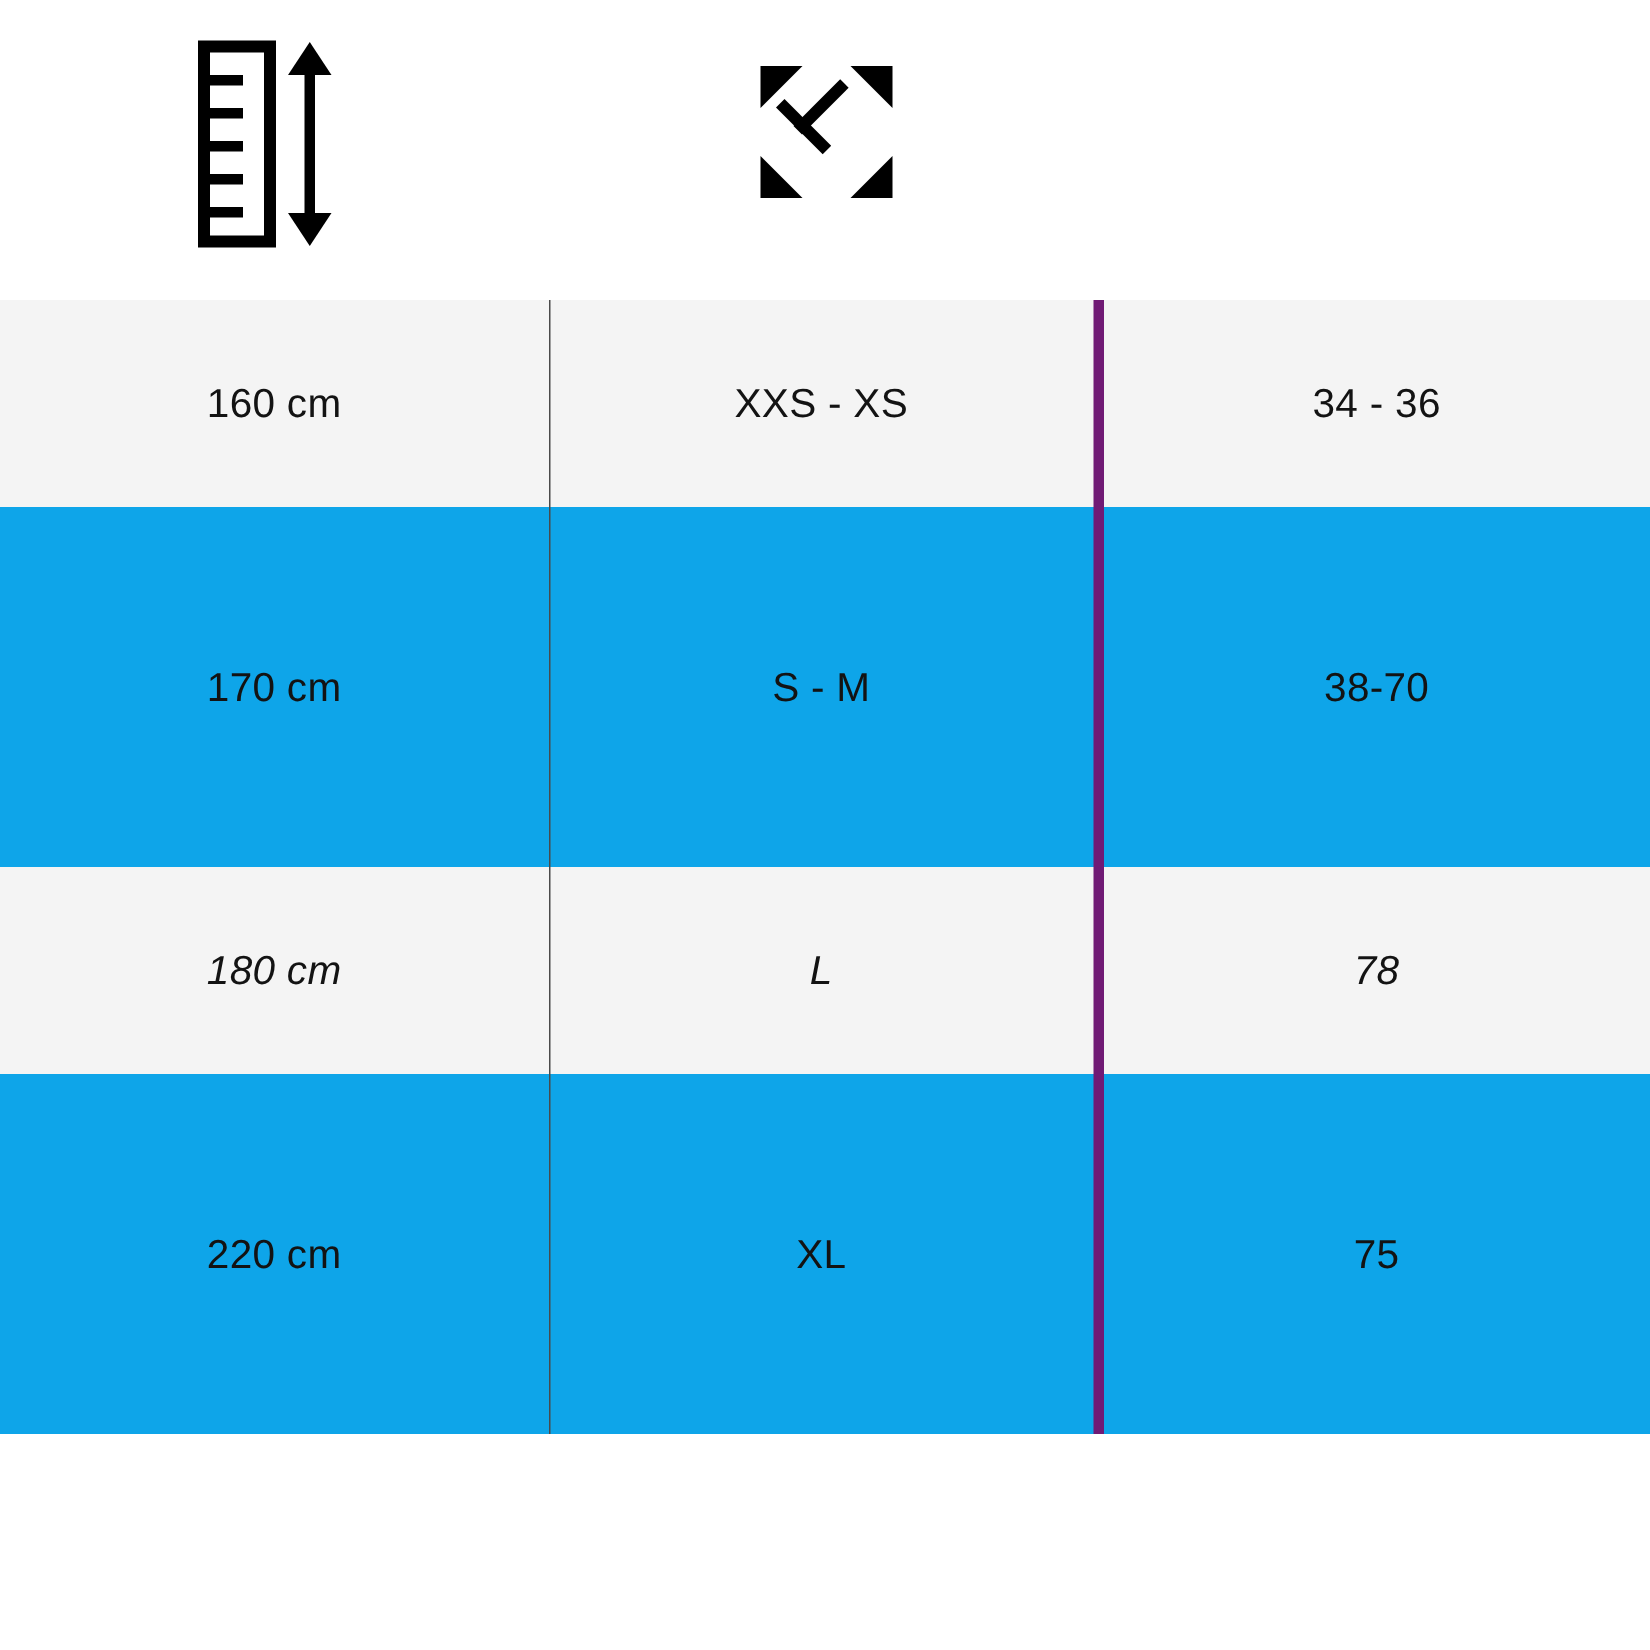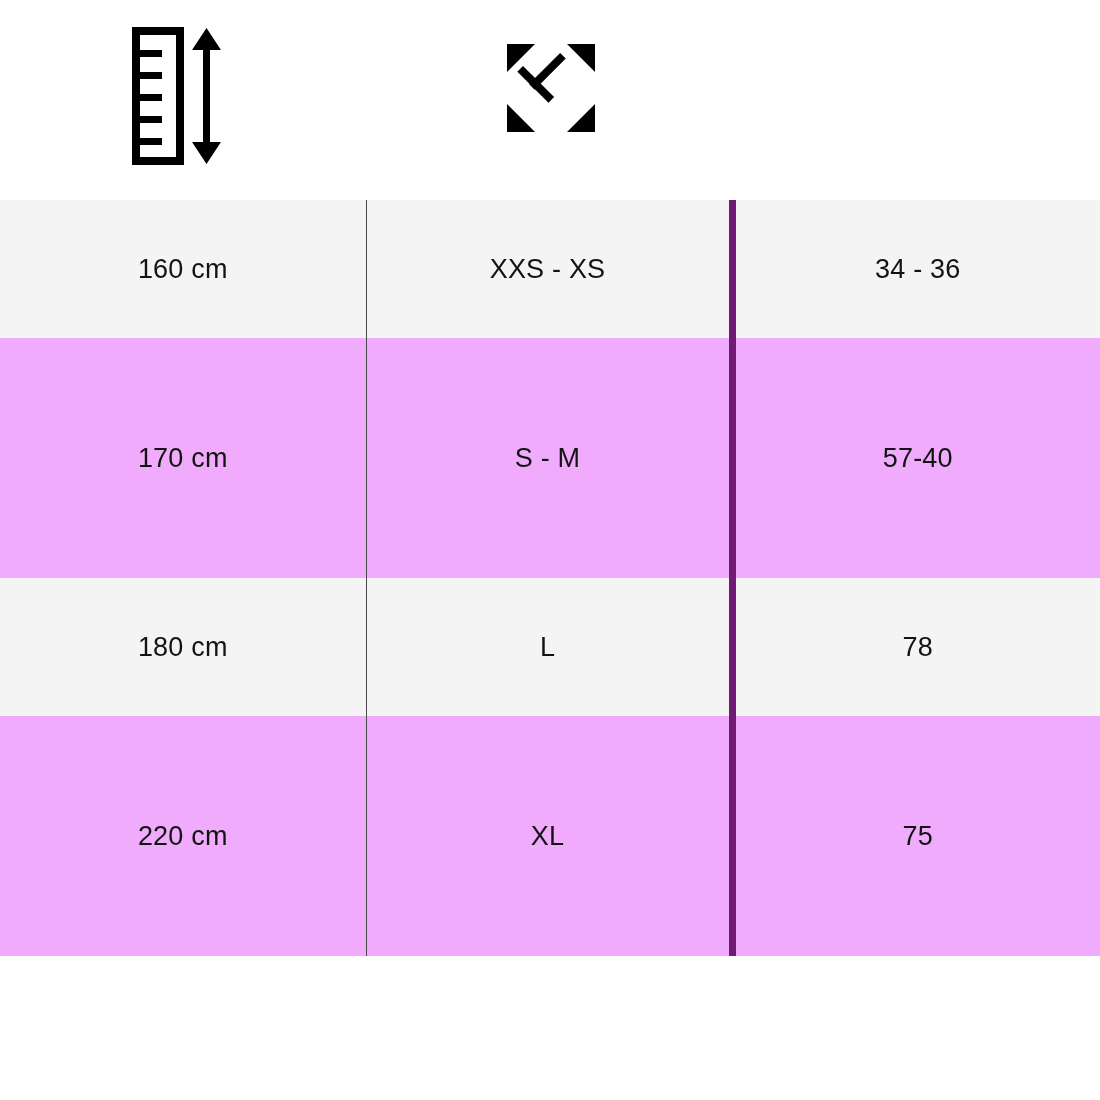--- a/index.html
+++ b/index.html
@@ -57,32 +57,32 @@
   .size-table td {
     text-align: center;
     vertical-align: middle;
     font-size: 27px;
     letter-spacing: 0.2px;
     color: #131313;
     padding: 0;
   }
 
   tr.shaded td { background: #f4f4f4; }
-  tr.plain  td { background: #f0abfc; }
+  tr.plain  td { background: #0ea5e9; }
 
   
   .size-table td.col-1 { border-right: 1px solid #4a4a4a; }
   .size-table td.col-2 { border-right: 7px solid #701a75; }
 
   .cell-text { display: block; }
 
   
   tr.r0 td { height: 138px; }
   tr.r1 td { height: 240px; }
-  tr.r2 td { height: 138px; }
+  tr.r2 td { height: 138px; font-style: italic; }
   tr.r3 td { height: 240px; }
   tr.r4 td { height: 144px; }
 </style>
 </head>
 <body>
 
 <div class="sheet">
 
   <div class="header-band">
 
@@ -143,21 +143,21 @@
           </td>
       </tr>
       <tr class="plain r1">
         <td class="col-1">
             <span class="cell-text">170 cm</span>
           </td>
         <td class="col-2">
             <span class="cell-text">S - M</span>
           </td>
         <td class="col-3">
-            <span class="cell-text">57-40</span>
+            <span class="cell-text">38-70</span>
           </td>
       </tr>
       <tr class="shaded r2">
         <td class="col-1">
             <span class="cell-text">180 cm</span>
           </td>
         <td class="col-2">
             <span class="cell-text">L</span>
           </td>
         <td class="col-3">

